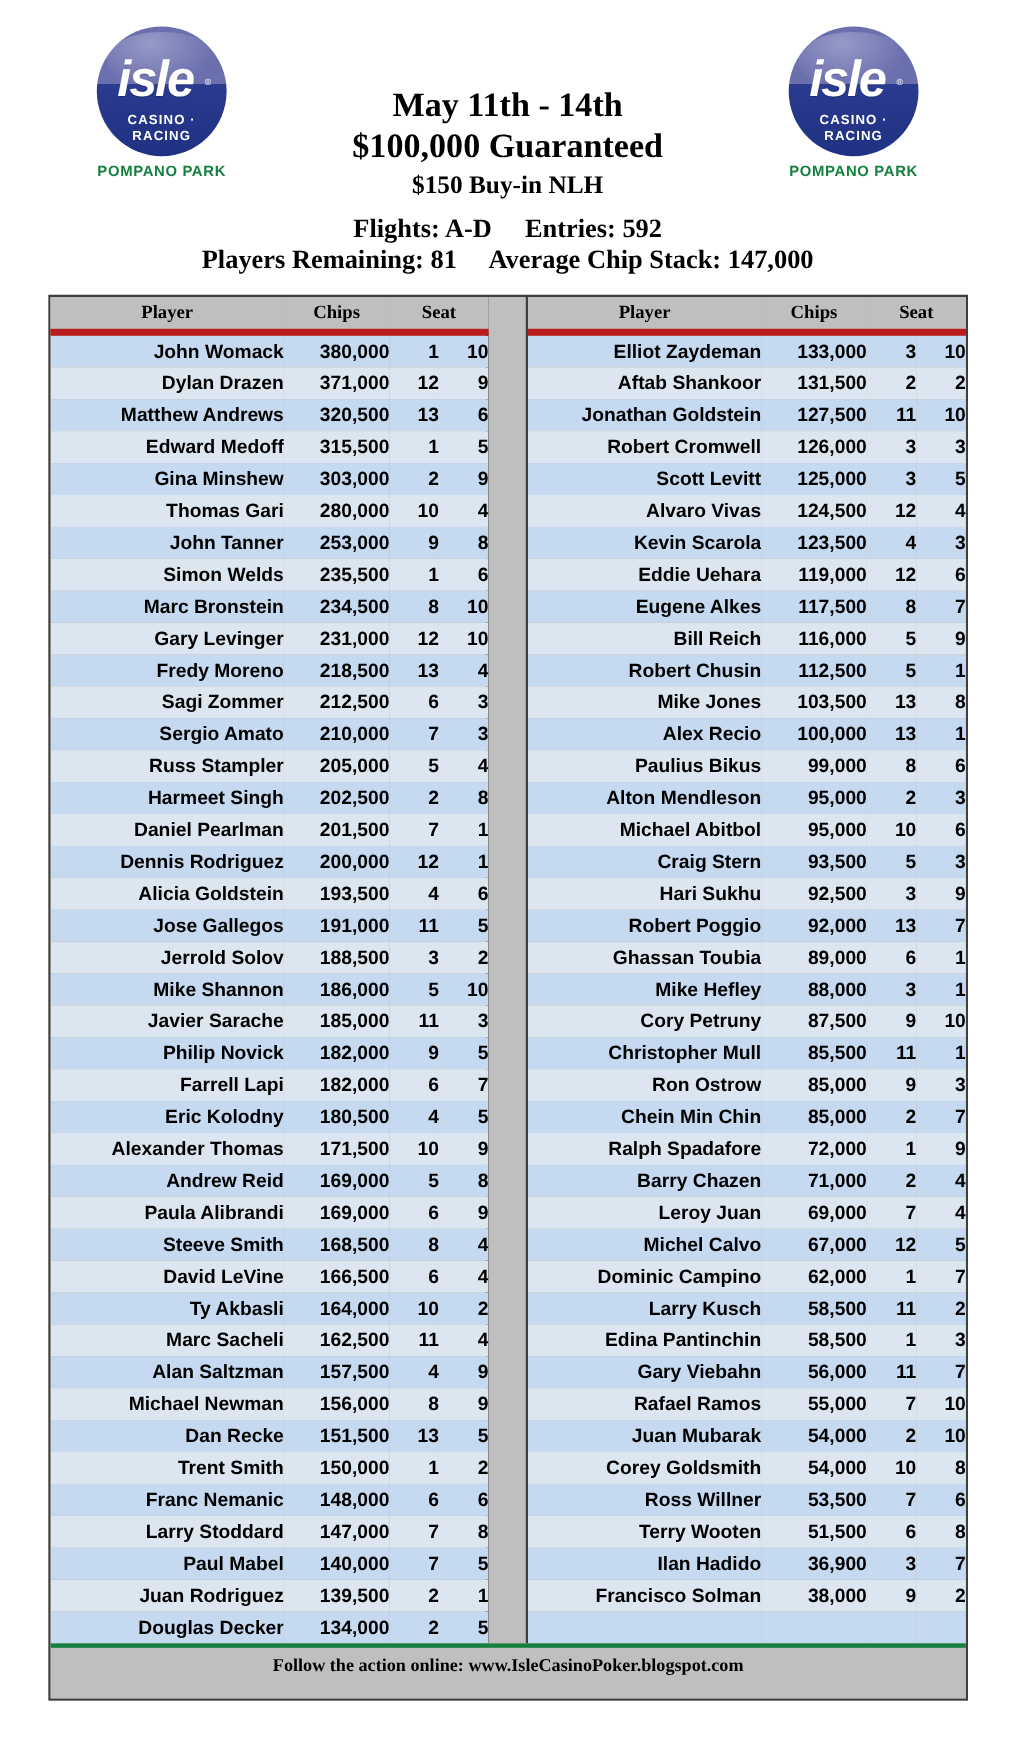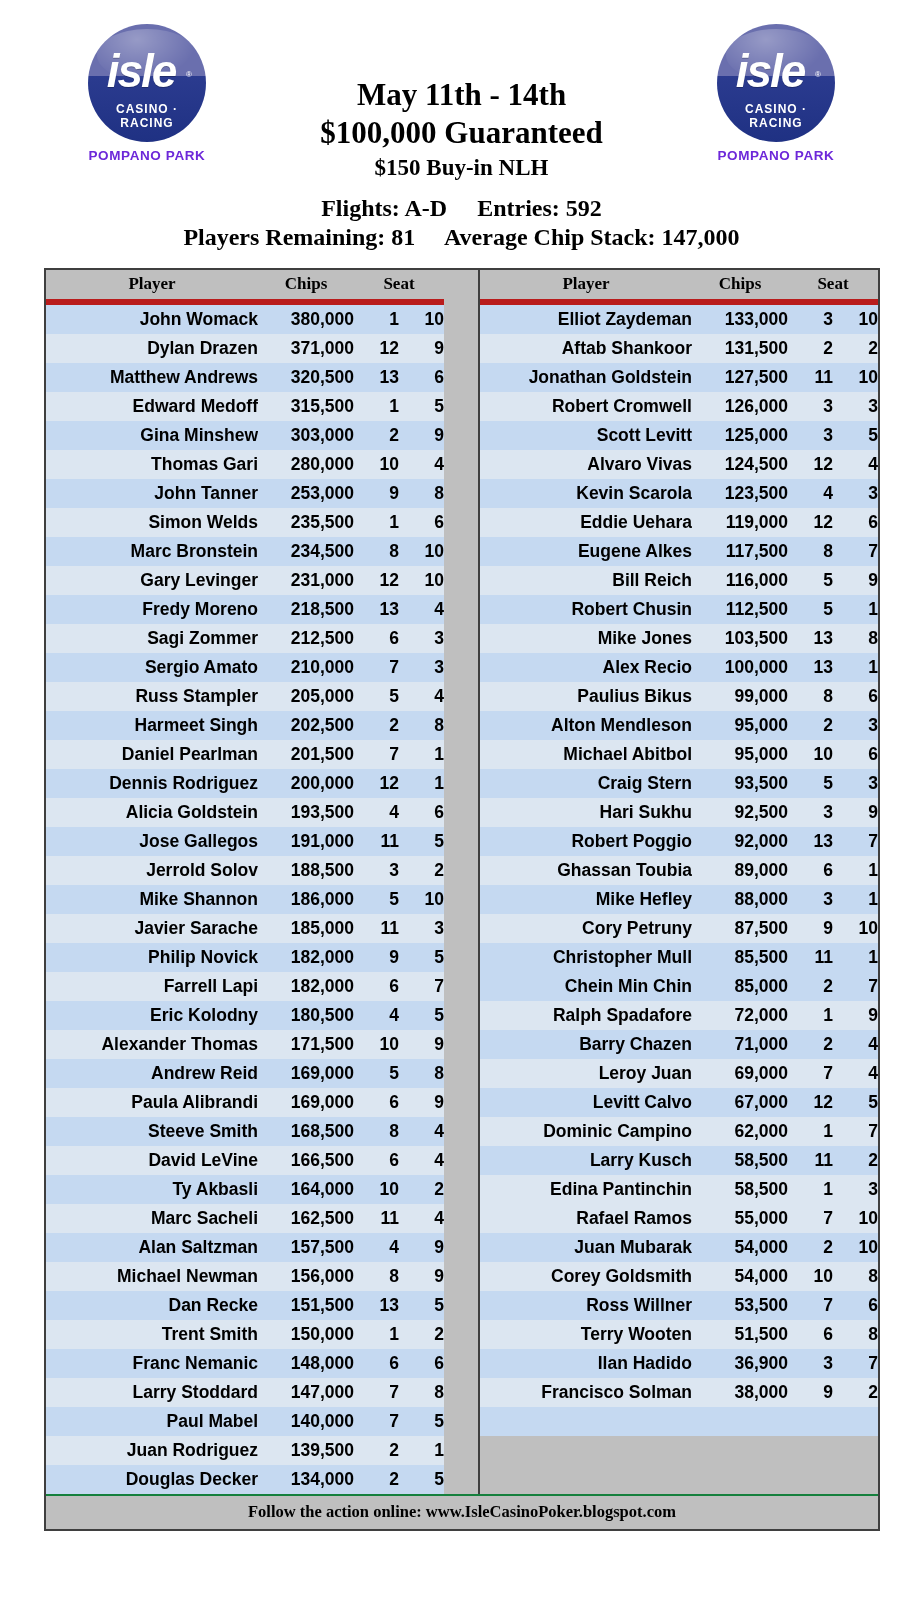--- a/index.html
+++ b/index.html
@@ -88,21 +88,21 @@
     font-size: 12px;
     font-weight: bold;
     letter-spacing: 1px;
     color: #ffffff;
   }
   .logo-park {
     margin-top: 6px;
     font-size: 13.5px;
     font-weight: bold;
     letter-spacing: 0.6px;
-    color: #6d28d9;
+    color: #15803d;
   }
 
   .titles {
     margin: 0 auto;
     padding-top: 76px;
     text-align: center;
     font-family: "Liberation Serif", serif;
     width: 520px;
   }
   .title-date {
@@ -199,27 +199,27 @@
   }
   td.c-seat {
     text-align: right;
     padding-right: 14px;
     width: 44px;
   }
   tr.odd  td { background: #c5d9f1; }
   tr.even td { background: #dce6f1; }
 
   .footer {
-    border-top: 2px solid #15803d;
+    border-top: 4px solid #15803d;
     background: #bfbfbf;
     text-align: center;
     font-family: "Liberation Serif", serif;
     font-size: 16.5px;
     font-weight: bold;
-    padding: 6px 0 7px 0;
+    padding: 6px 0 20px 0;
   }
 </style>
 </head>
 <body>
 
 <div class="page">
 
   <div class="header">
 
     <div class="logo-block logo-left">
@@ -667,20 +667,26 @@
                 <td class="c-chips">87,500</td>
                 <td class="c-table">9</td>
                 <td class="c-seat">10</td>
               </tr>
               <tr class="odd">
                 <td class="c-name">Christopher Mull</td>
                 <td class="c-chips">85,500</td>
                 <td class="c-table">11</td>
                 <td class="c-seat">1</td>
               </tr>
+              <tr class="even">
+                <td class="c-name">Ron Ostrow</td>
+                <td class="c-chips">85,000</td>
+                <td class="c-table">9</td>
+                <td class="c-seat">3</td>
+              </tr>
               <tr class="odd">
                 <td class="c-name">Chein Min Chin</td>
                 <td class="c-chips">85,000</td>
                 <td class="c-table">2</td>
                 <td class="c-seat">7</td>
               </tr>
               <tr class="even">
                 <td class="c-name">Ralph Spadafore</td>
                 <td class="c-chips">72,000</td>
                 <td class="c-table">1</td>
@@ -692,21 +698,21 @@
                 <td class="c-table">2</td>
                 <td class="c-seat">4</td>
               </tr>
               <tr class="even">
                 <td class="c-name">Leroy Juan</td>
                 <td class="c-chips">69,000</td>
                 <td class="c-table">7</td>
                 <td class="c-seat">4</td>
               </tr>
               <tr class="odd">
-                <td class="c-name">Levitt Calvo</td>
+                <td class="c-name">Michel Calvo</td>
                 <td class="c-chips">67,000</td>
                 <td class="c-table">12</td>
                 <td class="c-seat">5</td>
               </tr>
               <tr class="even">
                 <td class="c-name">Dominic Campino</td>
                 <td class="c-chips">62,000</td>
                 <td class="c-table">1</td>
                 <td class="c-seat">7</td>
               </tr>
@@ -715,20 +721,26 @@
                 <td class="c-chips">58,500</td>
                 <td class="c-table">11</td>
                 <td class="c-seat">2</td>
               </tr>
               <tr class="even">
                 <td class="c-name">Edina Pantinchin</td>
                 <td class="c-chips">58,500</td>
                 <td class="c-table">1</td>
                 <td class="c-seat">3</td>
               </tr>
+              <tr class="odd">
+                <td class="c-name">Gary Viebahn</td>
+                <td class="c-chips">56,000</td>
+                <td class="c-table">11</td>
+                <td class="c-seat">7</td>
+              </tr>
               <tr class="even">
                 <td class="c-name">Rafael Ramos</td>
                 <td class="c-chips">55,000</td>
                 <td class="c-table">7</td>
                 <td class="c-seat">10</td>
               </tr>
               <tr class="odd">
                 <td class="c-name">Juan Mubarak</td>
                 <td class="c-chips">54,000</td>
                 <td class="c-table">2</td>

